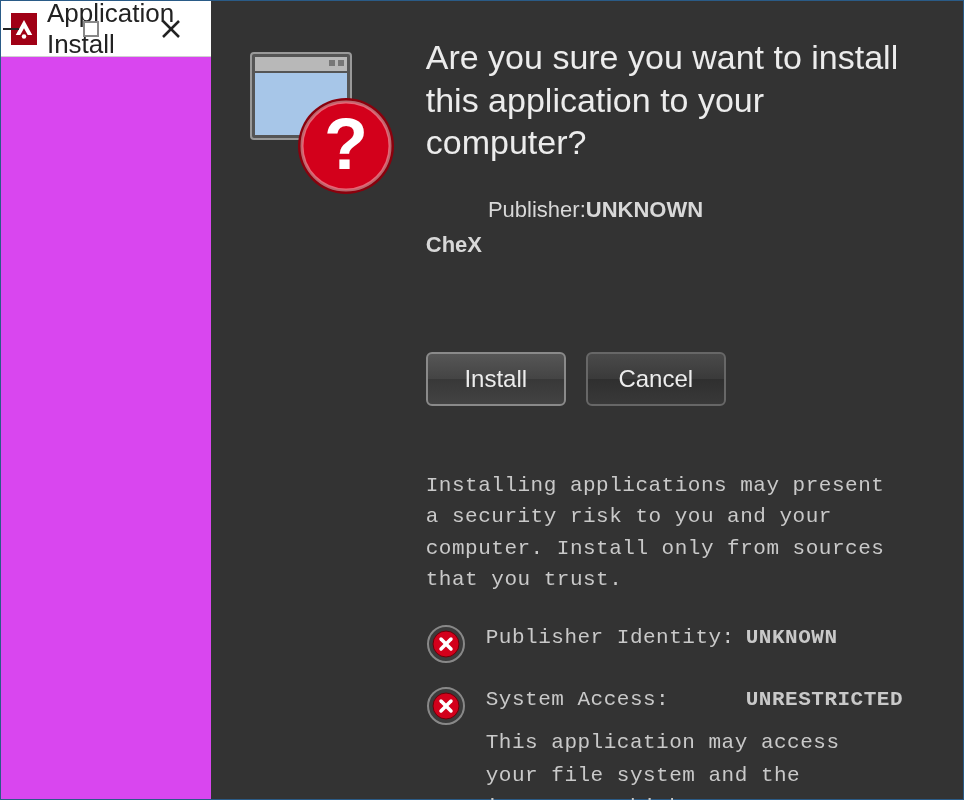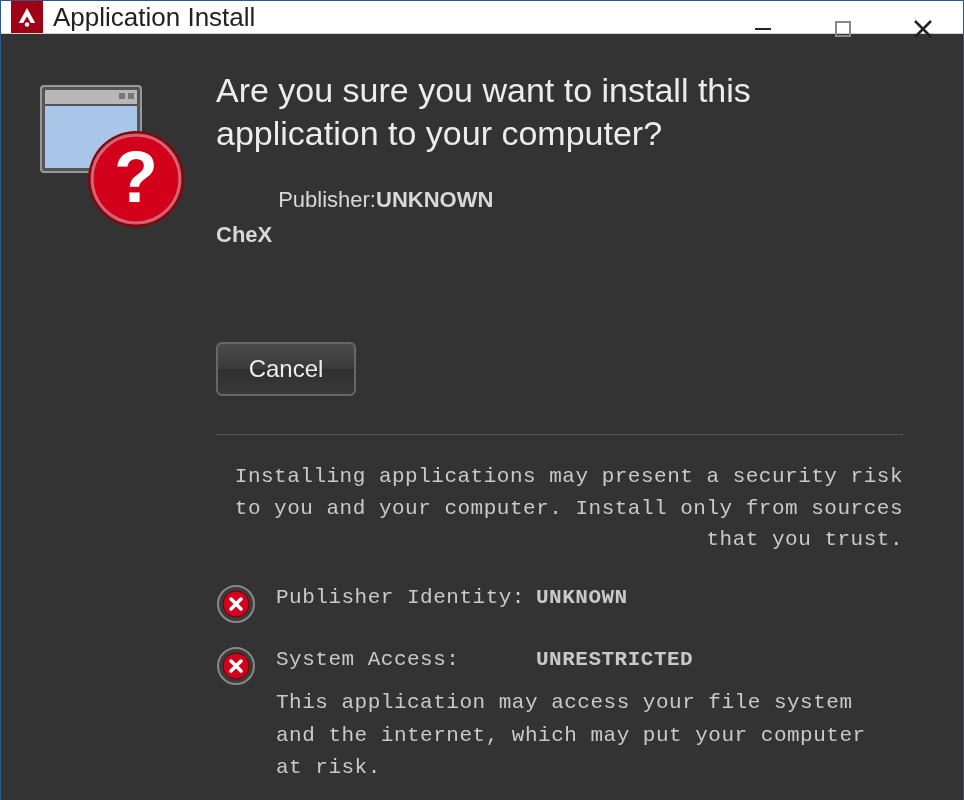--- a/index.html
+++ b/index.html
@@ -9,21 +9,21 @@
     font-family: "Segoe UI", Arial, sans-serif;
     background: #1a1a1a;
     overflow: hidden;
   }
   .window {
     width: 964px;
     height: 800px;
     border: 1px solid #2a5b87;
     background: #d946ef;
     display: flex;
-    flex-direction: column;
+    flex-direction: row;
   }
   .titlebar {
     height: 56px;
     background: #ffffff;
     display: flex;
     align-items: center;
     padding: 0 0 0 10px;
     border-bottom: 1px solid #d0d0d0;
     position: relative;
   }
@@ -127,21 +127,20 @@
     margin-bottom: 26px;
     width: 100%;
   }
   .warning-text {
     font-family: "Courier New", monospace;
     font-size: 21px;
     color: #c9c9c9;
     letter-spacing: 0.5px;
     line-height: 1.5;
     margin-bottom: 26px;
-    text-align: right;
   }
   .risk-item {
     display: flex;
     gap: 20px;
     margin-bottom: 20px;
   }
   .risk-icon {
     flex-shrink: 0;
     width: 40px;
     height: 40px;
@@ -225,20 +224,21 @@
         <div class="info-row">
           <div class="info-label">Publisher:</div>
           <div class="info-value">UNKNOWN</div>
         </div>
         <div class="info-row">
           <div class="info-value">CheX</div>
         </div>
       </div>
 
       <div class="button-row">
+        <button class="btn btn-install">Install</button>
         <button class="btn">Cancel</button>
       </div>
 
       <div class="divider"></div>
 
       <div class="warning-text">Installing applications may present a security risk to you and your computer. Install only from sources that you trust.</div>
 
       <div class="risk-item">
         <div class="risk-icon">
           <svg width="40" height="40" viewBox="0 0 40 40">

